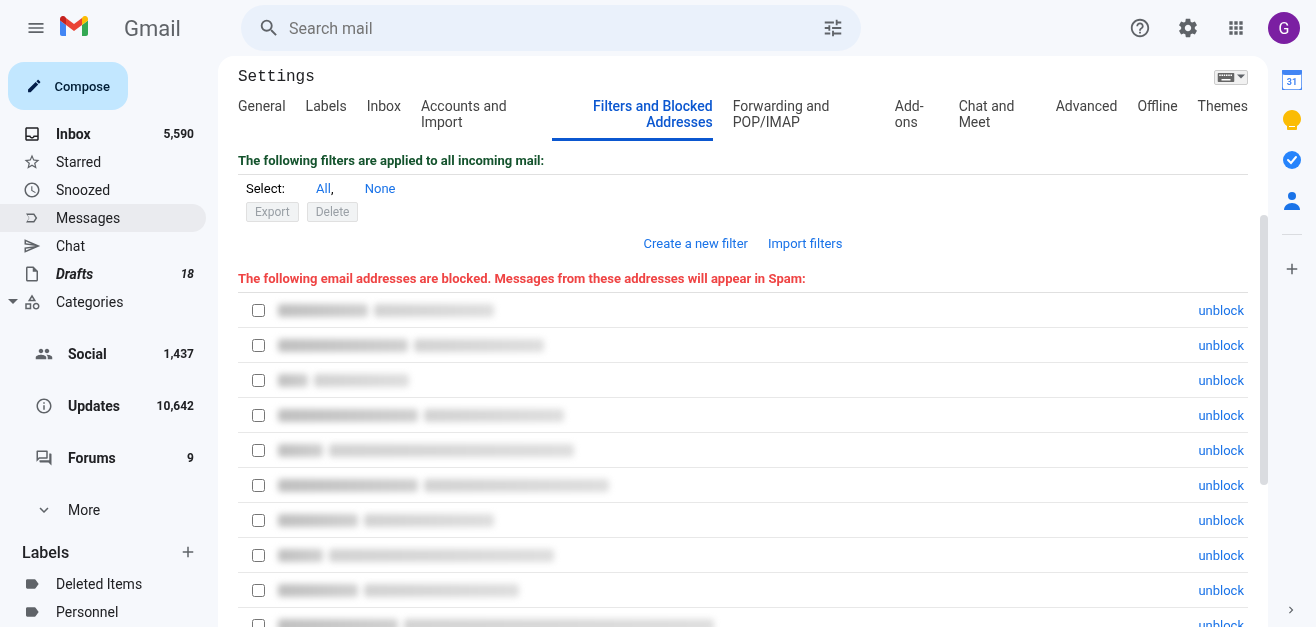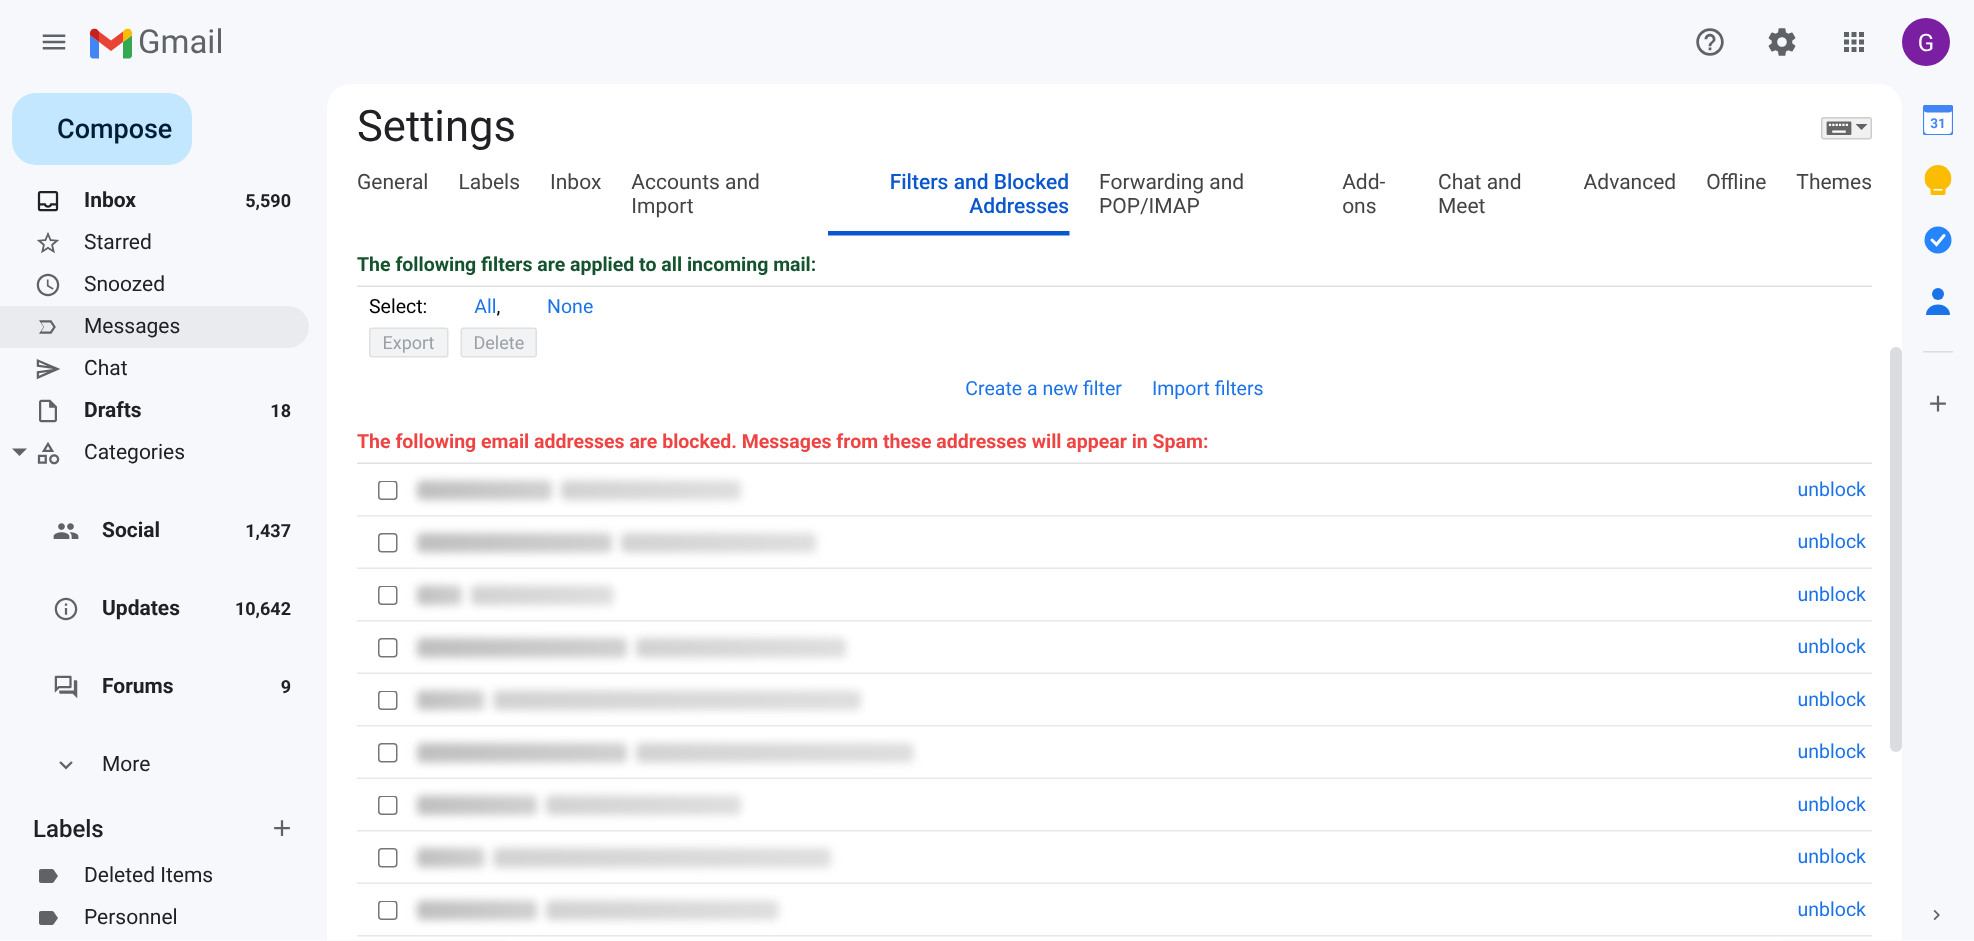--- a/index.html
+++ b/index.html
@@ -1,48 +1,48 @@
 <!DOCTYPE html>
 <html><head>
 <meta charset="utf-8">
 <style>
 * { margin: 0; padding: 0; box-sizing: border-box; font-family: 'Google Sans', Roboto, Arial, sans-serif; }
 body { background: #f6f8fc; width: 1316px; height: 627px; overflow: hidden; position: relative; }
 
 
 .header { display: flex; align-items: center; height: 56px; padding: 0 16px; }
 .menu-btn { width: 40px; height: 40px; display: flex; align-items: center; justify-content: center; border-radius: 50%; cursor: pointer; }
-.logo-area { display: flex; align-items: flex-end; margin-left: 4px; margin-right: 60px; }
+.logo-area { display: flex; align-items: flex-start; margin-left: 4px; margin-right: 60px; gap: 32px; }
 .gmail-text { font-size: 22px; color: #5f6368; margin-left: 4px; }
 .search-bar { flex: 1; max-width: 620px; background: #eaf1fb; border-radius: 24px; height: 46px; display: flex; align-items: center; padding: 0 8px; }
 .search-icon-wrap { width: 40px; height: 40px; display: flex; align-items: center; justify-content: center; }
 .search-input { flex: 1; border: none; background: transparent; font-size: 16px; color: #5f6368; outline: none; }
 .tune-icon-wrap { width: 40px; height: 40px; display: flex; align-items: center; justify-content: center; }
 .header-right { margin-left: auto; display: flex; align-items: center; gap: 8px; }
 .hdr-icon-btn { width: 40px; height: 40px; display: flex; align-items: center; justify-content: center; border-radius: 50%; cursor: pointer; }
 .avatar { width: 32px; height: 32px; border-radius: 50%; background: #7b1fa2; color: #fff; display: flex; align-items: center; justify-content: center; font-size: 16px; margin-left: 4px; }
 
 
 .sidebar { position: absolute; left: 0; top: 56px; width: 218px; height: calc(100% - 56px); padding-top: 6px; }
-.compose-btn { margin: 0 0 10px 8px; width: 120px; height: 48px; background: #c2e7ff; border-radius: 16px; display: flex; align-items: center; gap: 12px; padding: 0 18px; font-size: 18px; color: #001d35; cursor: pointer; font-weight: 500; }
+.compose-btn { margin: 0 0 10px 8px; width: 120px; height: 48px; background: #c2e7ff; border-radius: 16px; display: flex; align-items: center; gap: 12px; padding: 0 18px; font-size: 13px; color: #001d35; cursor: pointer; font-weight: 500; }
 .nav-item { display: flex; align-items: center; height: 28px; padding: 0 12px 0 22px; border-radius: 0 14px 14px 0; font-size: 14px; color: #202124; cursor: pointer; margin-right: 12px; }
 .nav-item.bold .nav-label { font-weight: 700; }
 .nav-item.hover-bg { background: #eaebef; }
 .nav-icon { width: 20px; height: 20px; margin-right: 14px; display: flex; align-items: center; justify-content: center; }
 .nav-label { flex: 1; }
 .nav-count { font-size: 12px; }
 .nav-item.bold .nav-count { font-weight: 700; }
 .nav-sub { padding-left: 34px; margin-top: 24px; }
 .labels-header { display: flex; align-items: center; justify-content: space-between; padding: 0 18px 0 22px; height: 36px; font-size: 16px; color: #202124; font-weight: 500; margin-top: 10px; }
 .add-label-btn { width: 24px; height: 24px; display: flex; align-items: center; justify-content: center; cursor: pointer; }
 
 
 .main { position: absolute; left: 218px; top: 56px; right: 48px; bottom: 0; background: #fff; border-radius: 16px 16px 0 0; display: flex; flex-direction: column; overflow: hidden; }
 .settings-header { display: flex; align-items: center; justify-content: space-between; padding: 12px 20px 6px 20px; }
-.settings-title { font-size: 29px; color: #202124; }
+.settings-title { font-size: 16px; color: #202124; font-family: Liberation Mono, monospace; }
 .keyboard-select { display: flex; align-items: center; gap: 2px; border: 1px solid #ccc; border-radius: 2px; padding: 1px 2px; background: #f1f1f1; font-size: 10px; }
 .tabs { display: flex; gap: 20px; padding: 6px 20px 0 20px; border-bottom: none; }
 .tab { font-size: 14px; color: #444; padding-bottom: 8px; cursor: pointer; }
 .tab.active { color: #0b57d0; border-bottom: 3px solid #0b57d0; font-weight: 500; text-align: right; }
 .content { padding: 6px 20px; overflow-y: auto; flex: 1; position: relative; }
 .filters-heading { font-size: 13px; font-weight: 700; color: #14532d; padding: 6px 0; border-bottom: 1px solid #e0e0e0; margin-bottom: 6px; }
 .select-row { font-size: 13px; padding-left: 8px; }
 .link { color: #1a73e8; cursor: pointer; margin-left: 28px; }
 .btn-row { margin-top: 6px; padding-left: 8px; display: flex; gap: 8px; }
 .small-btn { background: #f1f3f4; border: 1px solid #e0e0e0; border-radius: 2px; padding: 2px 8px; font-size: 12px; color: #9aa0a6; cursor: default; }
@@ -79,20 +79,33 @@
   <div class="logo-area">
     <svg width="28" height="22" viewBox="0 0 28 22">
       <path fill="#4285f4" d="M2 20h4V9l-6-4.5V18c0 1.1.9 2 2 2z"></path>
       <path fill="#34a853" d="M22 20h4c1.1 0 2-.9 2-2V4.5L22 9v11z"></path>
       <path fill="#fbbc04" d="M22 2v7l6-4.5V3c0-2.5-2.8-3.9-4.8-2.4L22 2z"></path>
       <path fill="#ea4335" d="M6 9V2l8 6 8-6v7l-8 6-8-6z"></path>
       <path fill="#c5221f" d="M0 3v1.5L6 9V2L4.8.6C2.8-.9 0 .5 0 3z"></path>
     </svg>
     <span class="gmail-text">Gmail</span>
   </div>
+  <div class="search-bar">
+    <div class="search-icon-wrap">
+      <svg width="22" height="22" viewBox="0 0 24 24">
+          <path fill="#5f6368" d="M15.5 14h-.79l-.28-.27A6.471 6.471 0 0016 9.5 6.5 6.5 0 109.5 16c1.61 0 3.09-.59 4.23-1.57l.27.28v.79l5 4.99L20.49 19l-4.99-5zm-6 0C7.01 14 5 11.99 5 9.5S7.01 5 9.5 5 14 7.01 14 9.5 11.99 14 9.5 14z"></path>
+        </svg>
+    </div>
+    <input class="search-input" type="text" placeholder="Search mail" style="">
+    <div class="tune-icon-wrap">
+      <svg width="22" height="22" viewBox="0 0 24 24">
+          <path fill="#5f6368" d="M3 17v2h6v-2H3zM3 5v2h10V5H3zm10 16v-2h8v-2h-8v-2h-2v6h2zM7 9v2H3v2h4v2h2V9H7zm14 4v-2H11v2h10zm-6-4h2V7h4V5h-4V3h-2v6z"></path>
+        </svg>
+    </div>
+  </div>
   <div class="header-right">
     <div class="hdr-icon-btn">
       <svg width="22" height="22" viewBox="0 0 24 24">
           <path fill="#5f6368" d="M11 18h2v-2h-2v2zm1-16C6.48 2 2 6.48 2 12s4.48 10 10 10 10-4.48 10-10S17.52 2 12 2zm0 18c-4.41 0-8-3.59-8-8s3.59-8 8-8 8 3.59 8 8-3.59 8-8 8zm0-14c-2.21 0-4 1.79-4 4h2c0-1.1.9-2 2-2s2 .9 2 2c0 2-3 1.75-3 5h2c0-2.25 3-2.5 3-5 0-2.21-1.79-4-4-4z"></path>
         </svg>
     </div>
     <div class="hdr-icon-btn">
       <svg width="22" height="22" viewBox="0 0 24 24">
           <path fill="#5f6368" d="M19.43 12.98c.04-.32.07-.64.07-.98s-.03-.66-.07-.98l2.11-1.65c.19-.15.24-.42.12-.64l-2-3.46c-.12-.22-.39-.3-.61-.22l-2.49 1c-.52-.4-1.08-.73-1.69-.98l-.38-2.65C14.46 2.18 14.25 2 14 2h-4c-.25 0-.46.18-.49.42l-.38 2.65c-.61.25-1.17.59-1.69.98l-2.49-1c-.23-.09-.49 0-.61.22l-2 3.46c-.13.22-.07.49.12.64l2.11 1.65c-.04.32-.07.65-.07.98s.03.66.07.98l-2.11 1.65c-.19.15-.24.42-.12.64l2 3.46c.12.22.39.3.61.22l2.49-1c.52.4 1.08.73 1.69.98l.38 2.65c.03.24.24.42.49.42h4c.25 0 .46-.18.49-.42l.38-2.65c.61-.25 1.17-.59 1.69-.98l2.49 1c.23.09.49 0 .61-.22l2-3.46c.12-.22.07-.49-.12-.64l-2.11-1.65zM12 15.5c-1.93 0-3.5-1.57-3.5-3.5s1.57-3.5 3.5-3.5 3.5 1.57 3.5 3.5-1.57 3.5-3.5 3.5z"></path>
         </svg>
@@ -148,21 +161,21 @@
         <span class="nav-label">Messages</span>
       </div>
       <div class="nav-item" style="position: relative;">
         <span class="nav-icon">
           <svg width="18" height="18" viewBox="0 0 24 24">
             <path fill="#5f6368" d="M4.01 6.03l7.51 3.22-7.52-1 .01-2.22m7.5 8.72L4 17.97v-2.22l7.51-1M2.01 3L2 10l15 2-15 2 .01 7L23 12 2.01 3z"></path>
           </svg>
         </span>
         <span class="nav-label">Chat</span>
       </div>
-      <div class="nav-item bold" style="position: relative;">
+      <div class="nav-item bold" style="position: relative; font-style: italic;">
         <span class="nav-icon">
           <svg width="18" height="18" viewBox="0 0 24 24">
             <path fill="#5f6368" d="M14 2H6c-1.1 0-2 .9-2 2v16c0 1.1.9 2 2 2h12c1.1 0 2-.9 2-2V8l-6-6zM6 20V4h7v5h5v11H6z"></path>
           </svg>
         </span>
         <span class="nav-label">Drafts</span>
         <span class="nav-count">18</span>
       </div>
       <div class="nav-item" style="position: relative;">
         <span class="nav-icon">

